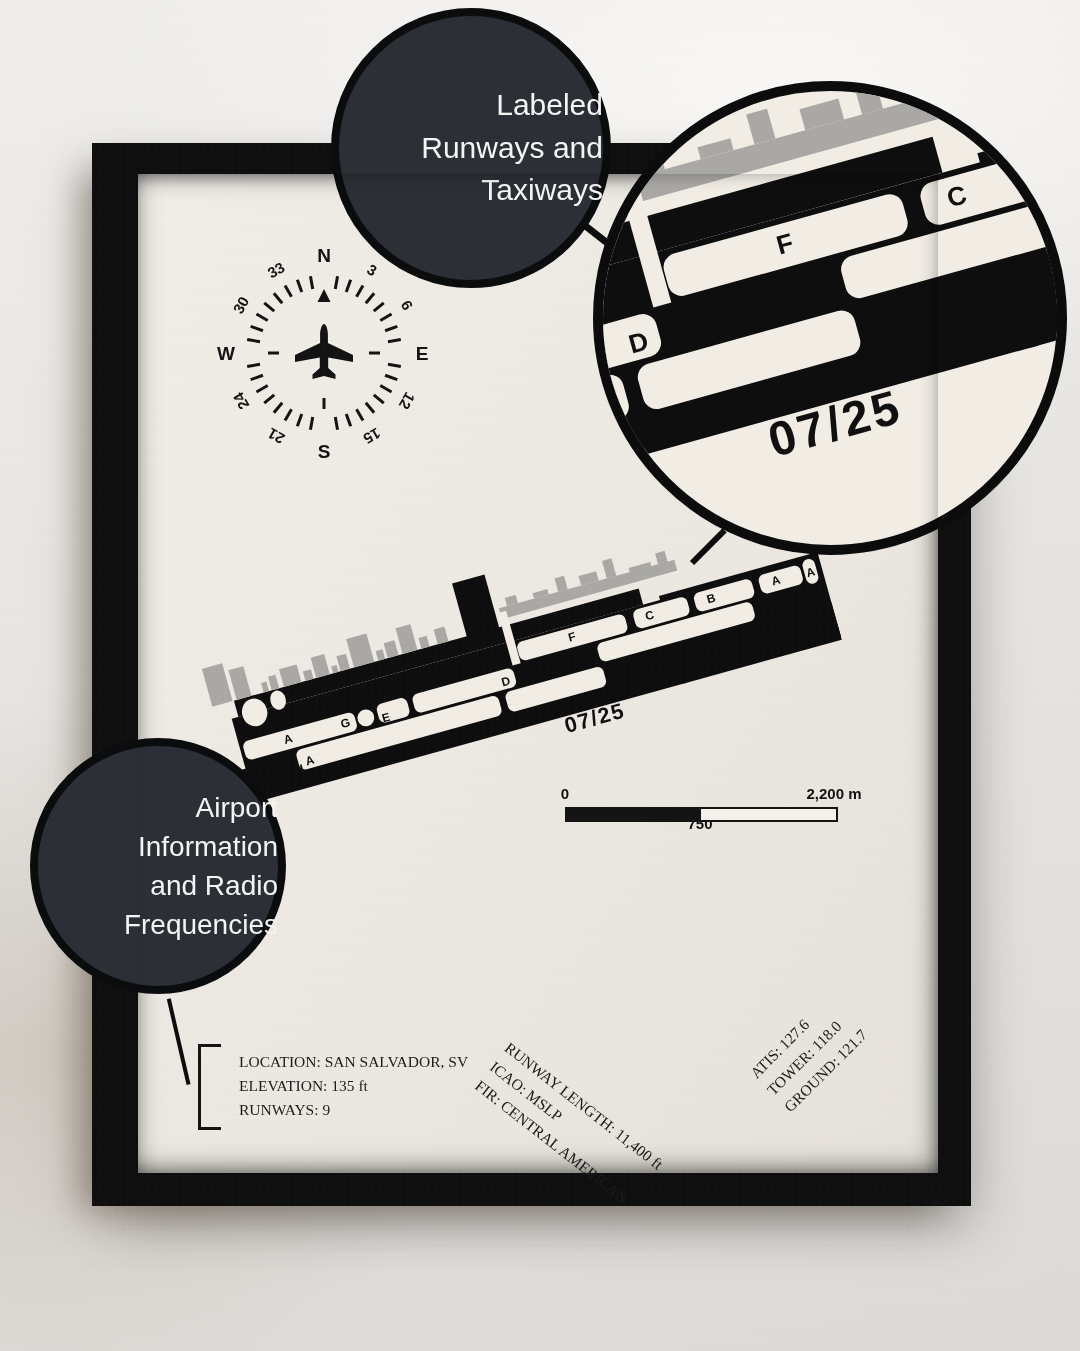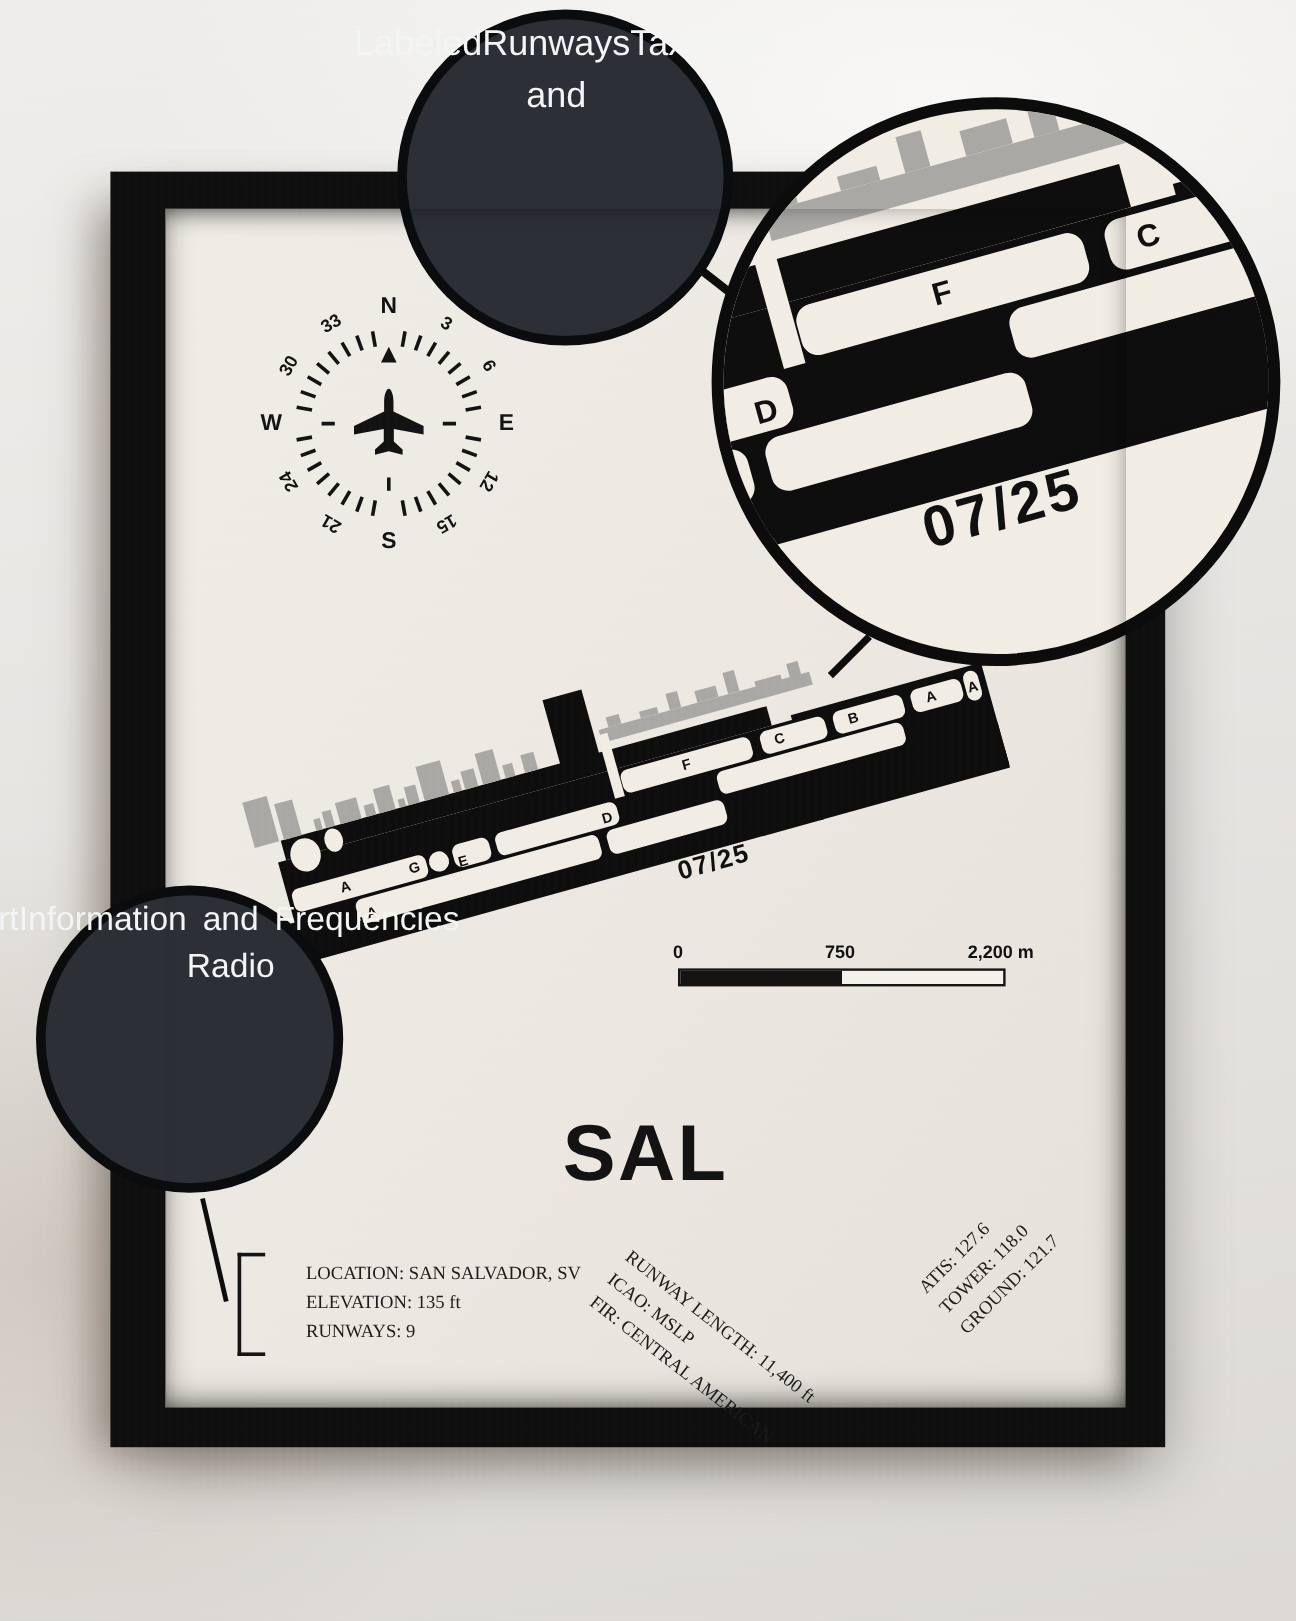--- a/index.html
+++ b/index.html
@@ -44,48 +44,48 @@
   #diagram-main{left:-70px;top:297px;transform:rotate(-15.5deg) scale(0.7);transform-origin:450px 180px;}
   .d-abs{position:absolute;}
   .d-lab{position:absolute;transform:translate(-50%,-50%);
     font:700 17px "Liberation Sans","DejaVu Sans",sans-serif;color:#101010;letter-spacing:.5px;}
   .d-rwy{position:absolute;left:530px;top:302px;transform:translate(-50%,-50%);
     font:700 31px "Liberation Sans","DejaVu Sans",sans-serif;letter-spacing:2px;color:#101010;}
   
   .scalebar{position:absolute;left:422px;top:611px;width:296px;height:40px;z-index:5;}
   .scalebar .lab{position:absolute;top:0;font:700 15px "Liberation Sans",sans-serif;color:#121212;white-space:nowrap;}
   .scalebar .lab.l0{left:5px;transform:translateX(-50%);}
-  .scalebar .lab.l1{left:140px;transform:translateX(-50%);}
+  .scalebar .lab.l1{left:140px;transform:translateX(-50%);margin-top:30px;}
   .scalebar .lab.l2{left:274px;transform:translateX(-50%);}
   .scalebar .bar{position:absolute;left:5px;top:22px;width:269px;height:11px;
     border:2px solid #141414;
     background:linear-gradient(90deg,#141414 0 50%, #f4f1ea 50% 100%);}
   
   .title{position:absolute;left:0;right:0;top:748px;text-align:center;z-index:5;
     font:700 66px "Liberation Sans","DejaVu Sans",sans-serif;letter-spacing:2px;color:#131313;}
   .subtitle{position:absolute;left:0;right:0;top:834px;text-align:center;z-index:5;
     font:400 28px "Liberation Serif","DejaVu Serif",serif;letter-spacing:1.5px;color:#1a1a1a;}
-  .info{position:absolute;left:16px;top:876px;right:0;height:90px;z-index:5;}
+  .info{position:absolute;left:0;top:876px;right:0;height:90px;z-index:5;}
   .info .col{position:absolute;top:0;font:400 15.5px "Liberation Serif","DejaVu Serif",serif;
     color:#1c1c1c;line-height:24px;white-space:nowrap;}
   .info .col.c0{left:101px;} .info .col.c1{left:369px;} .info .col.c2{left:602px;}
   .bracket{position:absolute;left:60px;top:870px;width:20px;height:80px;z-index:5;
     border-left:3px solid #141414;border-top:3px solid #141414;border-bottom:3px solid #141414;}
   
   .line{position:absolute;background:#0d0d0e;transform-origin:left center;z-index:3;}
   .c1{left:581px;top:219px;width:46px;height:7px;transform:rotate(38deg);}
   .c2{left:692px;top:560px;width:46px;height:6px;transform:rotate(-45deg);}
   .leader{left:169px;top:997px;width:88px;height:3.5px;transform:rotate(77deg);}
   
   .magnifier{position:absolute;left:593px;top:81px;width:454px;height:454px;z-index:4;
     border-radius:50%;border:10px solid #0c0c0d;background:#f1ede5;overflow:hidden;}
   #diagram-mag{transform:translate(227px,227px) rotate(-15.5deg) scale(1.55) translate(-545px,-235px);transform-origin:0 0;}
   
   .badge{position:absolute;border-radius:50%;background:#2c2f35;border:8px solid #0b0c0e;z-index:5;
-    display:flex;align-items:flex-start;justify-content:center;text-align:center;
+    display:flex;flex-direction:column;align-items:flex-end;justify-content:center;text-align:center;
     color:#f3f4f4;}
   .badge-top{left:331px;top:8px;width:264px;height:264px;
     font:400 30px/1.42 "Liberation Sans","DejaVu Sans",sans-serif;}
   .badge-bottom{left:30px;top:738px;width:240px;height:240px;
     font:400 28px/1.4 "Liberation Sans","DejaVu Sans",sans-serif;}
   .badge span{display:block;}
 </style>
 </head>
 <body>
 
@@ -276,21 +276,20 @@
           <div class="d-rwy">07/25</div>
         </div>
 
       <div class="scalebar">
         <span class="lab l0">0</span>
         <span class="lab l1">750</span>
         <span class="lab l2">2,200 m</span>
         <div class="bar"></div>
       </div>
 
-      <div class="title">SAL</div>
 
       <div class="bracket"></div>
 
       <div class="info">
         <div class="col c0">
           <div>LOCATION: SAN SALVADOR, SV</div>
           <div>ELEVATION: 135 ft</div>
           <div>RUNWAYS: 9</div>
         </div>
         <div class="col c1">

